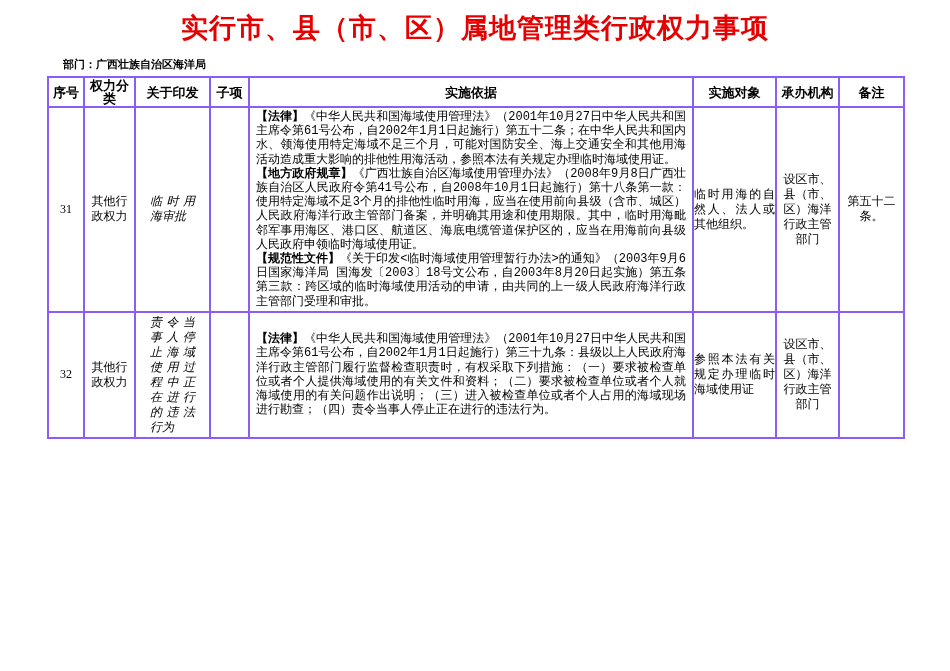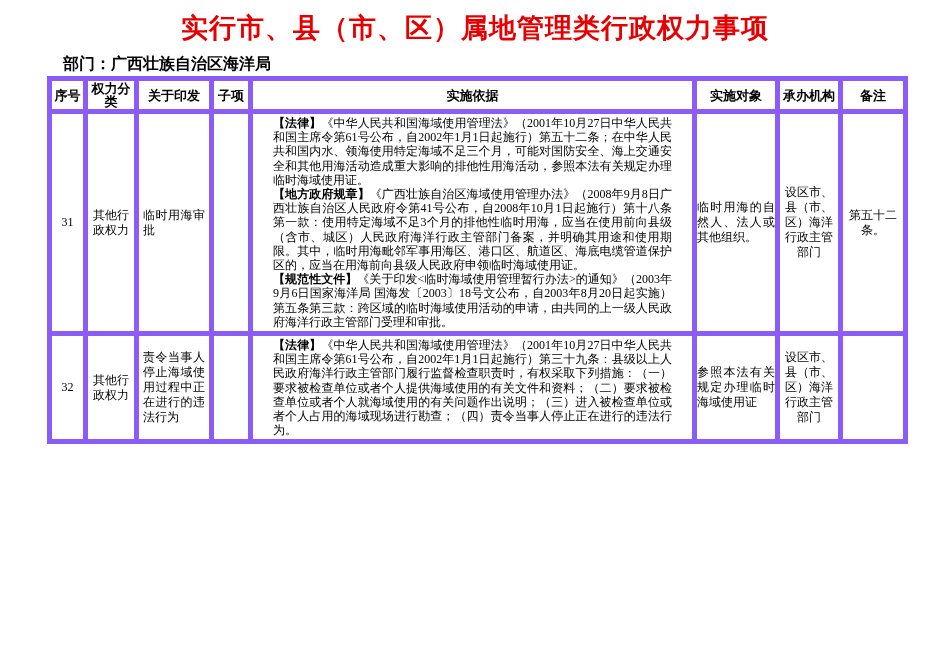--- a/index.html
+++ b/index.html
@@ -16,34 +16,34 @@
     margin: 30px 0 0 0;
     text-align: center;
     color: #e60000;
     font-size: 27px;
     font-weight: bold;
     letter-spacing: 1px;
     line-height: 32px;
   }
   .dept-line {
     margin: 12px 0 4px 63px;
-    font-size: 16px;
+    font-size: 11px;
     font-weight: bold;
     line-height: 16px;
   }
 
   table.power-table {
     border-collapse: collapse;
     table-layout: fixed;
     width: 856px;
     margin-left: 47px;
     border: 2px solid #000;
   }
   .power-table th, .power-table td {
-    border: 5px solid #8b5cf6;
+    border: 2px solid #8b5cf6;
     vertical-align: middle;
     overflow: hidden;
   }
   .power-table thead tr { height: 27px; }
   .power-table th {
     font-size: 13px;
     font-weight: bold;
     text-align: center;
     padding: 1px 2px;
     line-height: 13px;
@@ -52,25 +52,26 @@
   tr.row-32 { height: 76px; }
 
   td.c-center {
     text-align: center;
     font-size: 12px;
     padding: 2px 3px;
     line-height: 15px;
   }
   td.c-name {
     font-size: 12px;
-    padding: 2px 4px;
+    padding: 2px 14px;
     text-align: justify;
     line-height: 15px;
+    font-style: italic;
   }
-  td.c-basis { padding: 2px 20px; }
+  td.c-basis { padding: 2px 6px; font-family: Liberation Mono, monospace; }
   td.c-basis p.basis-seg {
     margin: 0;
     font-size: 12px;
     line-height: 14.2px;
     text-align: justify;
     text-justify: inter-ideograph;
   }
   td.c-basis p.basis-seg b { font-weight: bold; }
   td.c-target {
     font-size: 12px;

